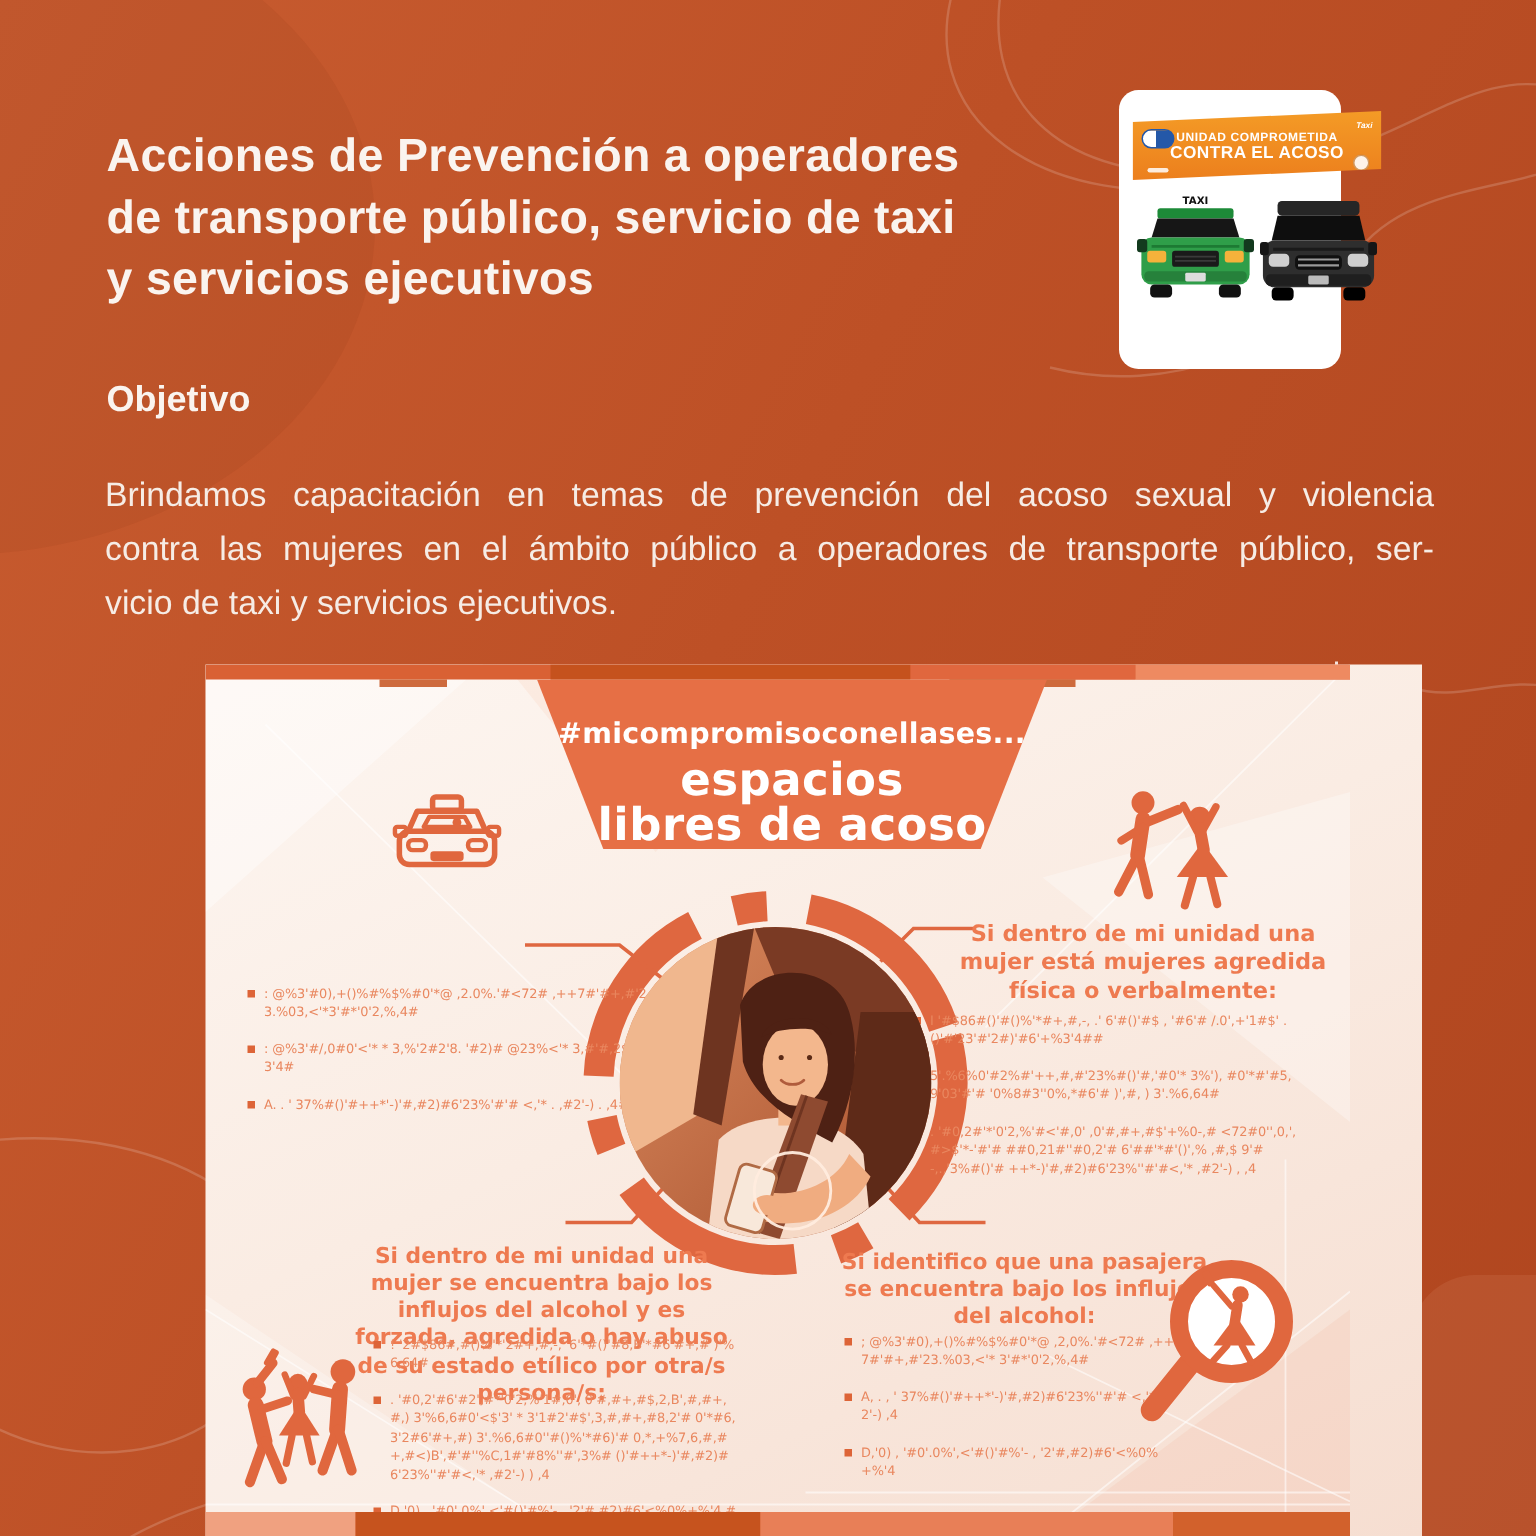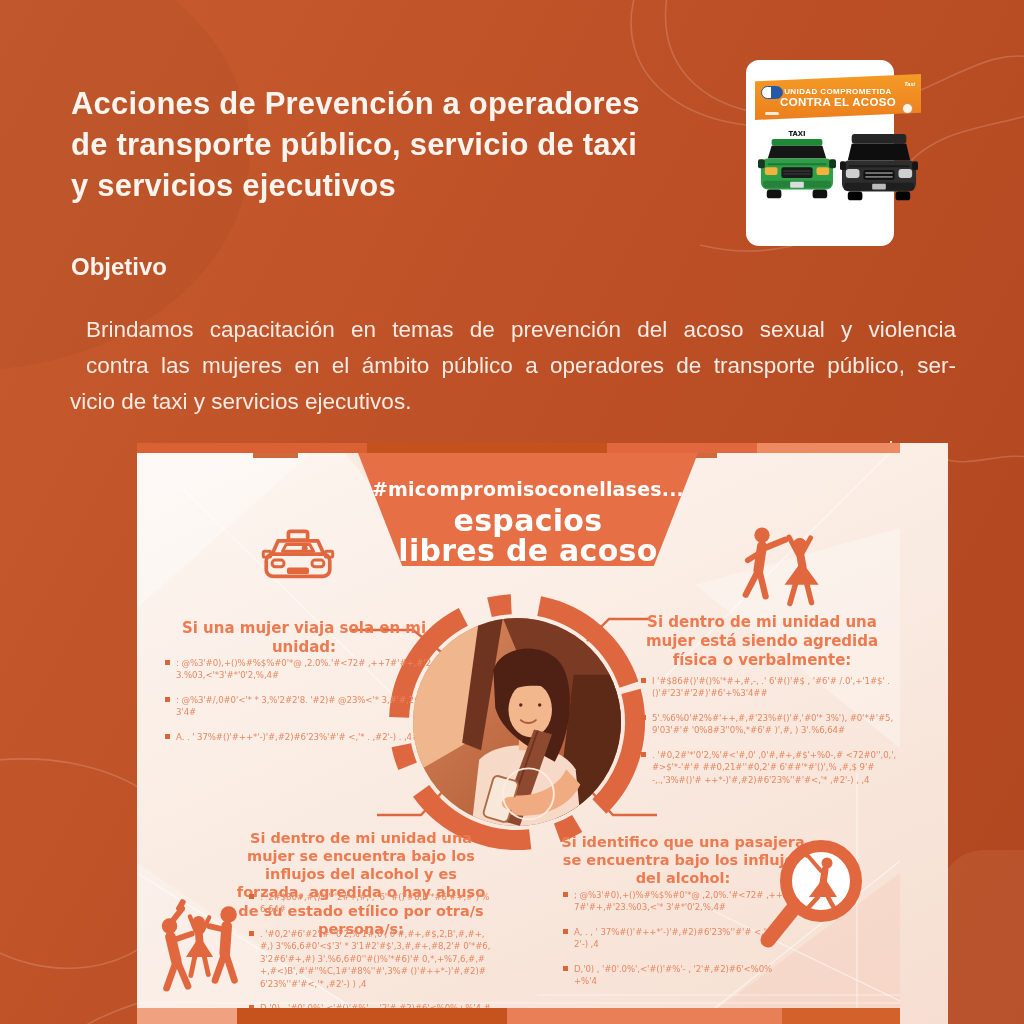--- a/index.html
+++ b/index.html
@@ -7,21 +7,21 @@
     background:linear-gradient(118deg,#c85c30 0%,#bd5026 45%,#b0461f 100%);
     font-family:"Liberation Sans",sans-serif;}
   .abs{position:absolute;}
   svg{display:block;}
 
   
   .title{left:71px;top:84px;width:660px;color:#faf4ef;font-weight:700;
     font-size:31px;line-height:1.32;letter-spacing:.2px;}
   .objetivo{left:71px;top:253px;color:#faf4ef;font-weight:700;font-size:24px;}
   .para{left:70px;top:312px;width:886px;color:#f6ece5;font-size:22.5px;line-height:1.6;}
-  .para .jline{text-align:justify;text-align-last:justify;margin-left:16px;}
+  .para .jline{text-align:justify;text-align-last:justify;}
   .para .lline{text-align:left;}
 
   
   .card{left:736px;top:60px;width:148px;height:186px;background:#fff;border-radius:13px;margin-left:10px;}
   .card-banner{position:absolute;left:9px;top:14px;width:166px;height:46px;
     background:linear-gradient(180deg,#f49b26 0%,#ec7f1d 100%);
     clip-path:polygon(0 16%,100% 0,100% 84%,0 100%);
     display:flex;flex-direction:column;align-items:center;justify-content:center;
     color:#fff;text-align:center;}
   .cb1{font-size:8px;font-weight:700;letter-spacing:.4px;}
@@ -200,21 +200,20 @@
         <rect x="18" y="30" width="10" height="8" rx="2" stroke-width="4"></rect>
         <rect x="102" y="30" width="10" height="8" rx="2" stroke-width="4"></rect>
         <rect x="22" y="34" width="86" height="30" rx="9"></rect>
         <rect x="30" y="42" width="16" height="9" rx="4" stroke-width="4"></rect>
         <rect x="84" y="42" width="16" height="9" rx="4" stroke-width="4"></rect>
       </g>
       <circle cx="74" cy="26" r="4" fill="#e0673e"></circle>
       <rect x="50" y="52" width="30" height="9" rx="3" fill="#e0673e"></rect>
     </svg>
 
-    <div class="sec-heading" style="left:22px;top:176px;width:290px;">Si una mujer viaja sola en mi unidad:</div>
     <div class="bullets" style="left:28px;top:214px;width:268px;">
       <div class="b">
           <span class="sq"></span>
           <span class="bt">: @%3'#0),+()%#%$%#0'*@ ,2.0%.'#&lt;72# ,++7#'#+,#'23.%03,&lt;'*3'#*'0'2,%,4#</span>
         </div>
       <div class="b">
           <span class="sq"></span>
           <span class="bt">: @%3'#/,0#0'&lt;'* * 3,%'2#2'8. '#2)# @23%&lt;'* 3,#'#,2$'03'4#</span>
         </div>
       <div class="b">
@@ -234,22 +233,22 @@
         <circle cx="72" cy="24" r="7.5" stroke-none="none"></circle>
         <line x1="70" y1="34" x2="60" y2="15" stroke-width="5.5"></line>
         <line x1="74" y1="34" x2="84" y2="16" stroke-width="5.5"></line>
         <line x1="72" y1="32" x2="75" y2="48" stroke-width="9"></line>
         <polygon points="74,42 93,68 55,68" stroke="none"></polygon>
         <line x1="67" y1="68" x2="61" y2="89" stroke-width="6"></line>
         <line x1="80" y1="68" x2="85" y2="88" stroke-width="6"></line>
       </g>
     </svg>
 
-    <div class="sec-heading" style="left:494px;top:170px;width:262px;">Si dentro de mi unidad una mujer está siendo agredida física o verbalmente:</div>
-    <div class="bullets" style="left:504px;top:232px;width:258px;">
+    <div class="sec-heading" style="left:494px;top:170px;width:262px;">Si dentro de mi unidad una mujer está mujeres agredida física o verbalmente:</div>
+    <div class="bullets" style="left:472px;top:232px;width:258px;">
       <div class="b">
           <span class="sq"></span>
           <span class="bt">I '#$86#()'#()%'*#+,#,-, .' 6'#()'#$ , '#6'# /.0',+'1#$' . ()'#'23'#'2#)'#6'+%3'4##</span>
         </div>
       <div class="b">
           <span class="sq"></span>
           <span class="bt">5'.%6%0'#2%#'++,#,#'23%#()'#,'#0'* 3%'), #0'*#'#5, 9'03'#'# '0%8#3''0%,*#6'# )',#, ) 3'.%6,64#</span>
         </div>
       <div class="b">
           <span class="sq"></span>

